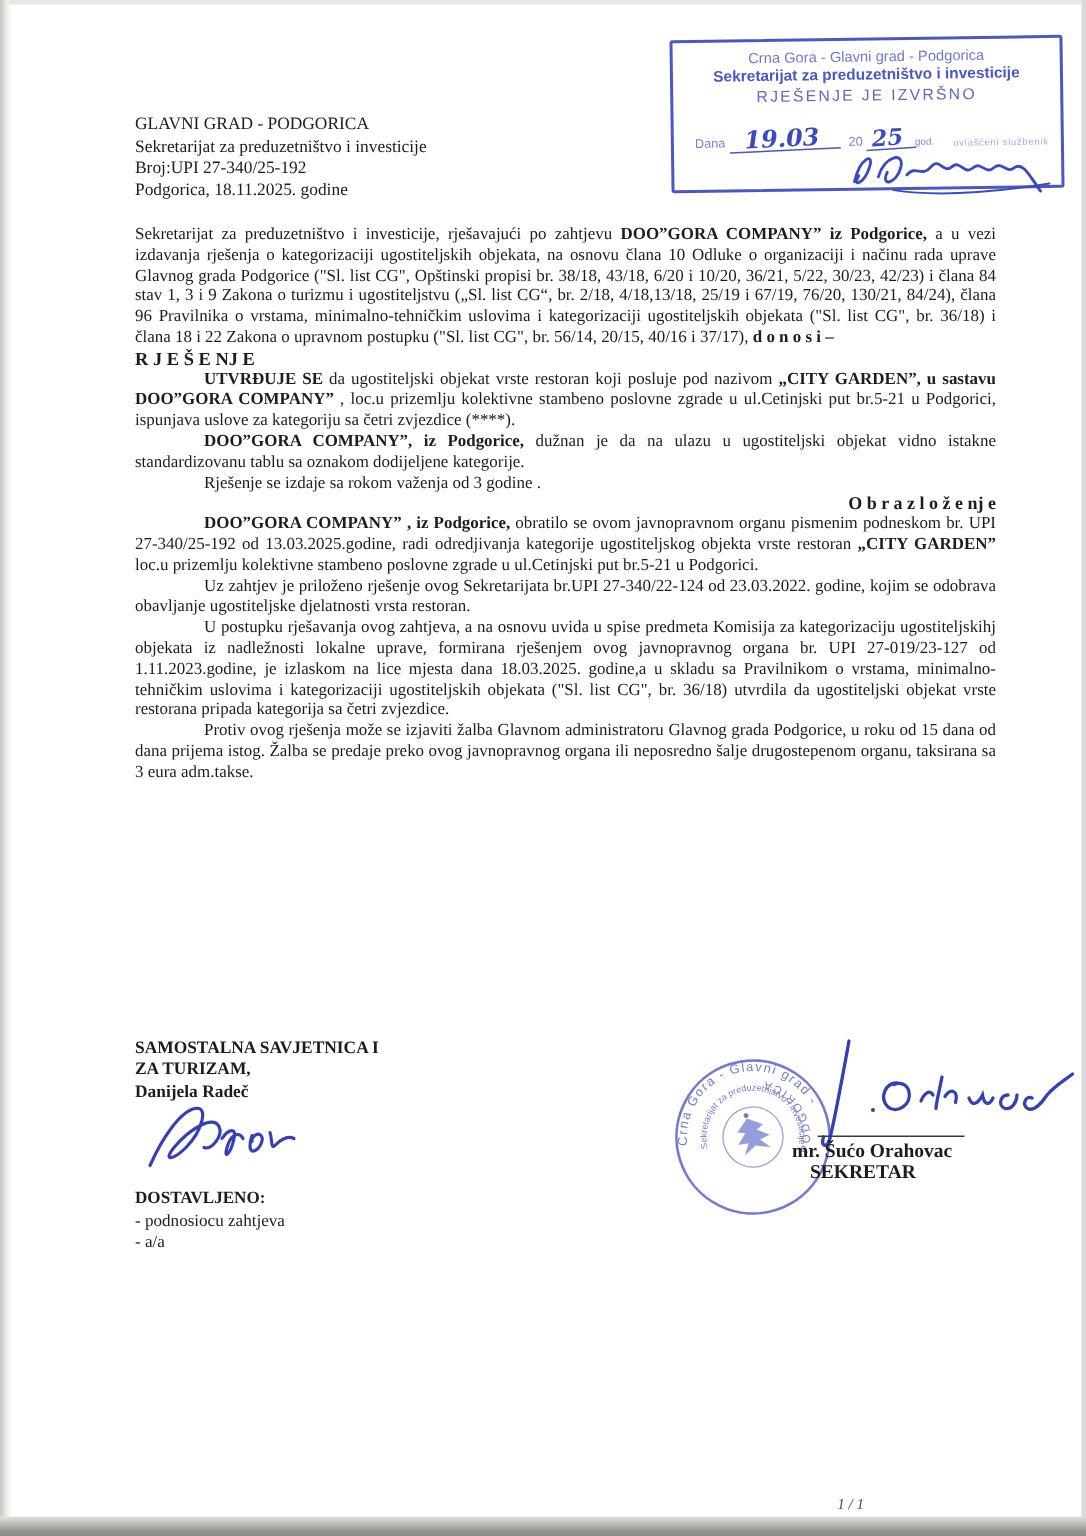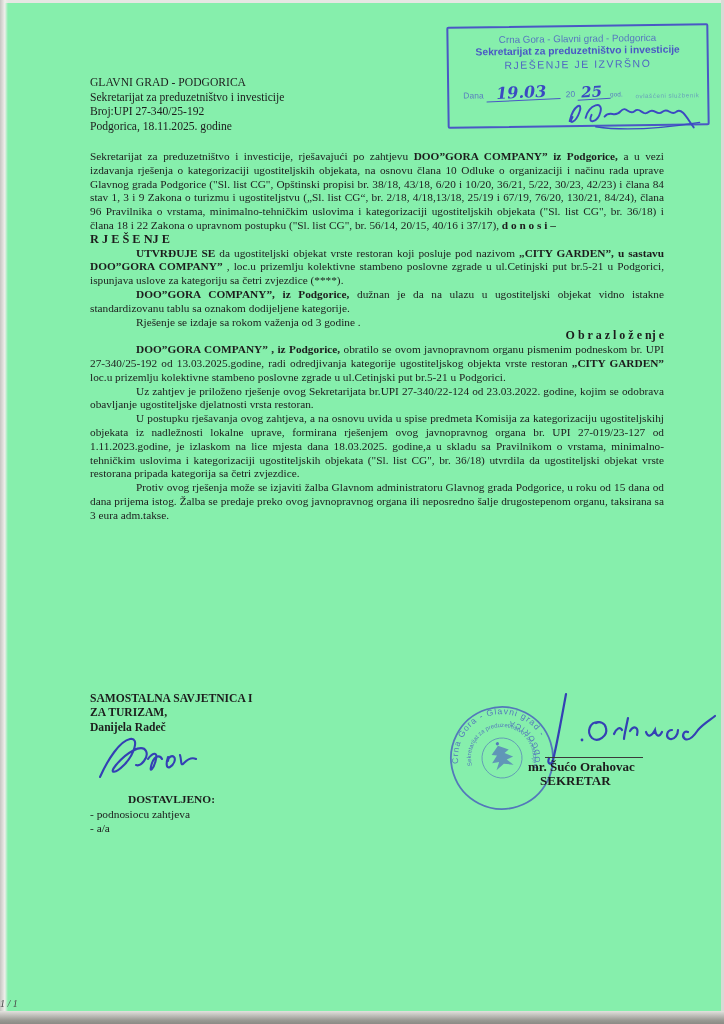--- a/index.html
+++ b/index.html
@@ -1,18 +1,18 @@
 <!DOCTYPE html>
 <html><head>
 <meta charset="utf-8">
 <style>
   html,body{margin:0;padding:0;background:#e9e9e6;}
   .page{
     position:relative;width:724px;height:1024px;margin:0 auto;
-    background:#86efac;overflow:hidden;
+    background:#ffffff;overflow:hidden;
     font-family:"Liberation Serif","DejaVu Serif",serif;
     color:#1c1c1c;
   }
   
   .edge-left{position:absolute;left:0;top:0;width:8px;height:100%;
     background:linear-gradient(to right,#c6c6c2,#efefeb 60%,rgba(255,255,255,0));}
   .edge-bottom{position:absolute;left:0;bottom:0;width:100%;height:13px;
     background:linear-gradient(#e2e2de,#9a9a94 70%,#8b8b85);}
   .edge-right{position:absolute;right:0;top:0;width:3px;height:100%;background:#d9d9d5;}
   .edge-top{position:absolute;left:0;top:0;width:100%;height:3px;background:#e7e7e3;}
@@ -55,23 +55,23 @@
   
   .sig-left{position:absolute;left:90px;top:692px;font-size:11.6px;line-height:14.4px;font-weight:bold;}
   .sig-left-draw{position:absolute;left:94px;top:733px;}
   .seal{position:absolute;left:441px;top:697px;opacity:.85;}
   .sig-right-draw{position:absolute;left:522px;top:688px;}
   .sig-line{position:absolute;left:545px;top:757px;width:98px;border-top:1.6px solid #3a3a3a;}
   .sig-right{position:absolute;left:528px;top:760px;font-size:13px;line-height:14.4px;font-weight:bold;}
   .sig-right .sr2{padding-left:12px;}
 
   .distribution{position:absolute;left:90px;top:792px;font-size:11.4px;line-height:14.6px;}
-  .distribution .dt{font-weight:bold;margin-left:38px;}
-
-  .footer{position:absolute;left:0;top:998px;width:576px;text-align:left;
+  .distribution .dt{font-weight:bold;}
+
+  .footer{position:absolute;left:0;top:998px;width:576px;text-align:right;
     font-size:10px;font-style:italic;color:#4c4c4c;}
 
   svg{display:block;}
 </style>
 </head>
 <body>
 
 <div class="page">
 
   <div class="edge-top"></div>

